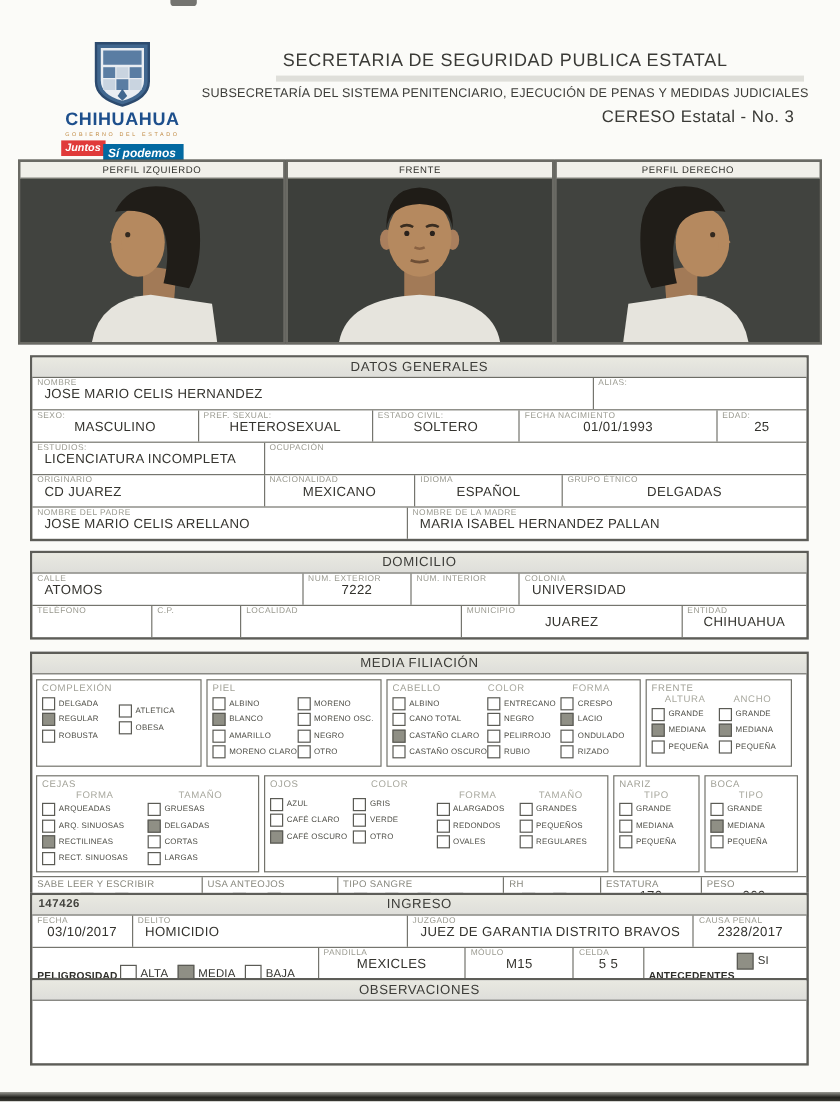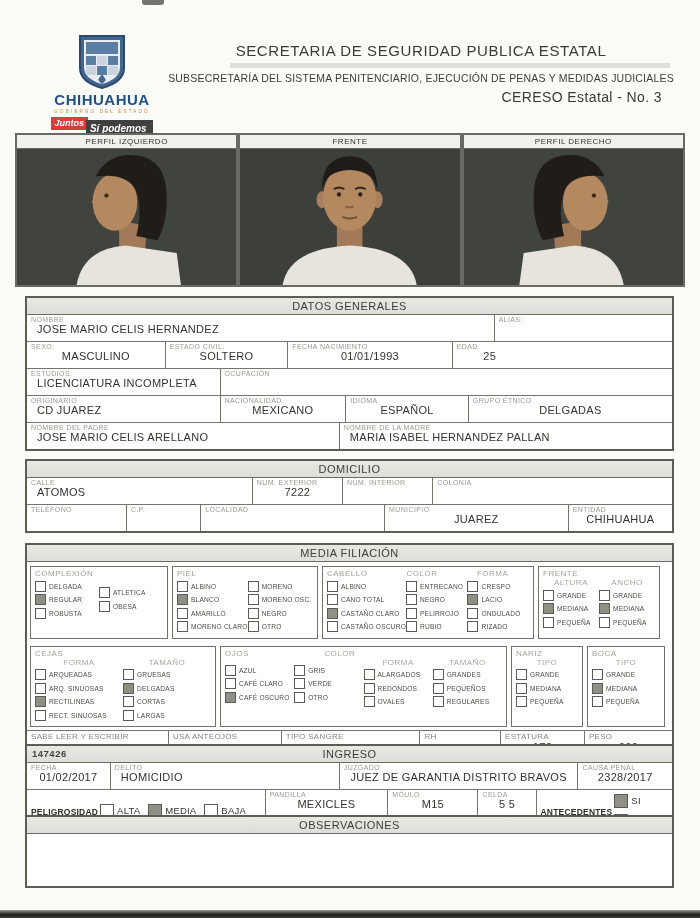--- a/index.html
+++ b/index.html
@@ -10,21 +10,21 @@
               background:linear-gradient(#9a9a94,#23231f 55%,#3a3a34);}
 
   
   .hdr{position:absolute;top:34px;left:42px;right:20px;display:flex;}
   .logo-col{width:120px;text-align:center;}
   .logo-col svg{display:block;margin:0 auto;}
   .logo-state{font-size:15px;font-weight:bold;color:#1d4f8c;letter-spacing:.5px;margin-top:1px;}
   .logo-gov{font-size:4.5px;color:#c08a42;letter-spacing:2.2px;margin-top:1px;}
   .logo-slogan{margin-top:3px;font-size:0;display:inline-block;}
   .sl1{display:inline-block;background:#e03a3a;color:#fff;font-size:9px;font-style:italic;font-weight:bold;padding:1px 4px 2px 3px;vertical-align:top;}
-  .sl2{display:inline-block;background:#404040;color:#fff;font-size:10px;font-style:italic;font-weight:bold;padding:3px 6px 2px 4px;margin-left:-2px;margin-top:3px;}
+  .sl2{display:inline-block;background:#0369a1;color:#fff;font-size:10px;font-style:italic;font-weight:bold;padding:3px 6px 2px 4px;margin-left:-2px;margin-top:3px;}
   .hdr-text{flex:1;padding-top:8px;}
   .agency{text-align:center;font-size:15px;color:#3a3a36;letter-spacing:.6px;}
   .hdr-line{height:5px;background:#d8d8d2;margin:4px 10px 4px 68px;opacity:.8;}
   .subsec{text-align:center;font-size:10.5px;color:#3d3d39;letter-spacing:.2px;}
   .cereso{text-align:right;font-size:14px;color:#3a3a36;padding:5px 18px 0 0;letter-spacing:.4px;}
 
   
   .photos{position:absolute;top:133px;left:15px;right:15px;display:flex;}
   .photo{flex:1;margin:0;border:2px solid #6a6a64;background:#41433f;}
   .photo-cap{background:#f1f0ea;border-bottom:1px solid #6a6a64;text-align:center;
@@ -162,20 +162,24 @@
       <div class="cell" style="width:27.5%">
         <div class="lbl">ALIAS:</div>
         <div class="val"></div>
       </div>
     </div>
     <div class="frow">
       <div class="cell" style="width:21.5%">
         <div class="lbl">SEXO:</div>
         <div class="val">MASCULINO</div>
       </div>
+      <div class="cell" style="width:22.5%">
+        <div class="lbl">PREF. SEXUAL:</div>
+        <div class="val">HETEROSEXUAL</div>
+      </div>
       <div class="cell" style="width:19%">
         <div class="lbl">ESTADO CIVIL:</div>
         <div class="val">SOLTERO</div>
       </div>
       <div class="cell" style="width:25.5%">
         <div class="lbl">FECHA NACIMIENTO</div>
         <div class="val">01/01/1993</div>
       </div>
       <div class="cell" style="width:11.5%">
         <div class="lbl">EDAD:</div>
@@ -232,20 +236,21 @@
       <div class="cell" style="width:14%">
         <div class="lbl">NUM. EXTERIOR</div>
         <div class="val">7222</div>
       </div>
       <div class="cell" style="width:14%">
         <div class="lbl">NÚM. INTERIOR</div>
         <div class="val"></div>
       </div>
       <div class="cell" style="width:37%">
         <div class="lbl">COLONIA</div>
+        <div class="val left">UNIVERSIDAD</div>
       </div>
     </div>
     <div class="frow">
       <div class="cell" style="width:15.5%">
         <div class="lbl">TELÉFONO</div>
         <div class="val"></div>
       </div>
       <div class="cell" style="width:11.5%">
         <div class="lbl">C.P.</div>
         <div class="val"></div>
@@ -485,21 +490,21 @@
                 </span>
                 <span class="cb-item">
                   <span class="cb"></span>
                   <span class="cb-lab">LARGAS</span>
                 </span>
               </div>
           </div>
         </div>
       </div>
       <div class="sub" style="width:287px">
-        <div style="display:flex;gap:15px;">
+        <div style="display:flex;">
           <div class="glbl" style="width:18%">OJOS</div>
           <div class="clbl" style="width:36%">COLOR</div>
         </div>
         <div class="cols">
           <div class="optcol">
               <span class="cb-item">
                 <span class="cb"></span>
                 <span class="cb-lab">AZUL</span>
               </span>
               <span class="cb-item">
@@ -658,21 +663,21 @@
   </section>
 
   <section class="box" style="top:744px;">
     <div class="bar">
       <span class="corner-num">147426</span>
       <span>INGRESO</span>
     </div>
     <div class="frow">
       <div class="cell" style="width:13%">
         <div class="lbl">FECHA</div>
-        <div class="val">01/02/2017</div>
+        <div class="val">03/10/2017</div>
       </div>
       <div class="cell" style="width:35.5%">
         <div class="lbl">DELITO</div>
         <div class="val left">HOMICIDIO</div>
       </div>
       <div class="cell" style="width:37%">
         <div class="lbl">JUZGADO</div>
         <div class="val">JUEZ DE GARANTIA DISTRITO BRAVOS</div>
       </div>
       <div class="cell" style="width:14.5%">

